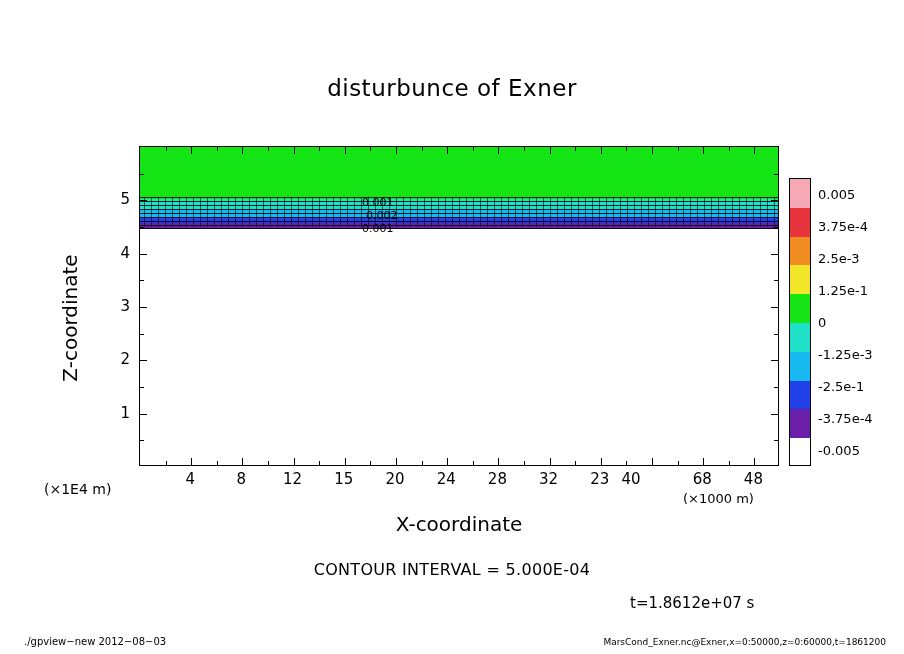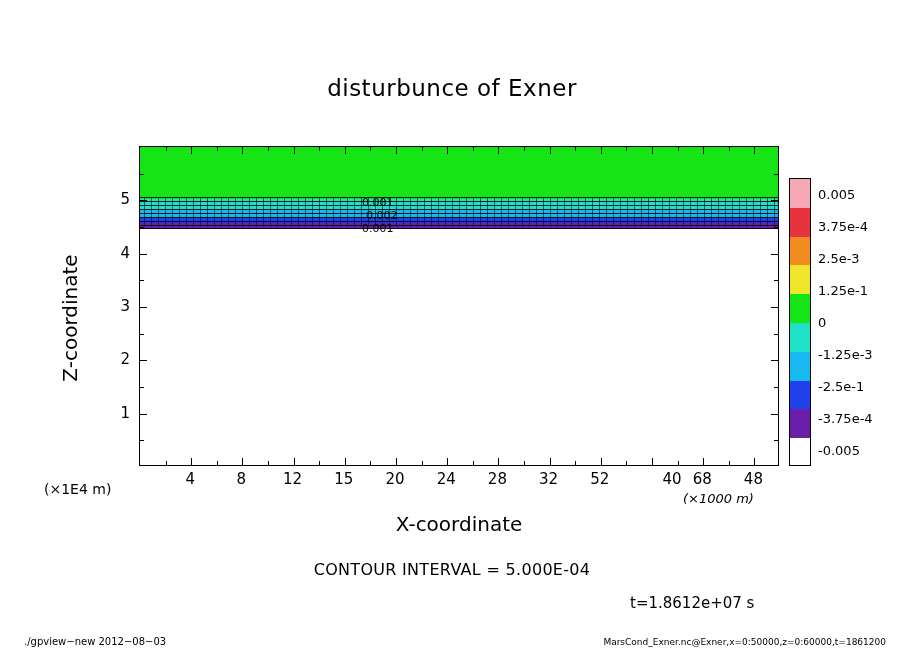--- a/index.html
+++ b/index.html
@@ -123,21 +123,20 @@
     left: -60px; top: 306px;
     width: 260px;
     text-align: center;
     font-size: 20px;
     transform: rotate(-90deg);
     transform-origin: 50% 50%;
   }
   #xunit {
     left: 683px; top: 491px;
     font-size: 13px;
-    font-style: italic;
   }
   #yunit {
     left: 44px; top: 481px;
     font-size: 14px;
   }
 
   
   #colorbar {
     left: 789px; top: 178px;
     width: 22px; height: 288px;
@@ -381,22 +380,22 @@
 
 <div id="xtick-labels">
     <div class="xlabel-num" style="left: 190.2px;">4</div>
     <div class="xlabel-num" style="left: 241.4px;">8</div>
     <div class="xlabel-num" style="left: 292.6px;">12</div>
     <div class="xlabel-num" style="left: 343.8px;">15</div>
     <div class="xlabel-num" style="left: 395px;">20</div>
     <div class="xlabel-num" style="left: 446.2px;">24</div>
     <div class="xlabel-num" style="left: 497.4px;">28</div>
     <div class="xlabel-num" style="left: 548.6px;">32</div>
-    <div class="xlabel-num" style="left: 599.8px;">52</div>
-    <div class="xlabel-num" style="left: 672px;">40</div>
+    <div class="xlabel-num" style="left: 599.8px;">23</div>
+    <div class="xlabel-num" style="left: 631px;">40</div>
     <div class="xlabel-num" style="left: 702.2px;">68</div>
     <div class="xlabel-num" style="left: 753.4px;">48</div>
   </div>
 
 <div id="ytick-labels">
     <div class="ylabel-num" style="top: 412.667px;">1</div>
     <div class="ylabel-num" style="top: 359.333px;">2</div>
     <div class="ylabel-num" style="top: 306px;">3</div>
     <div class="ylabel-num" style="top: 252.667px;">4</div>
     <div class="ylabel-num" style="top: 199.333px;">5</div>

